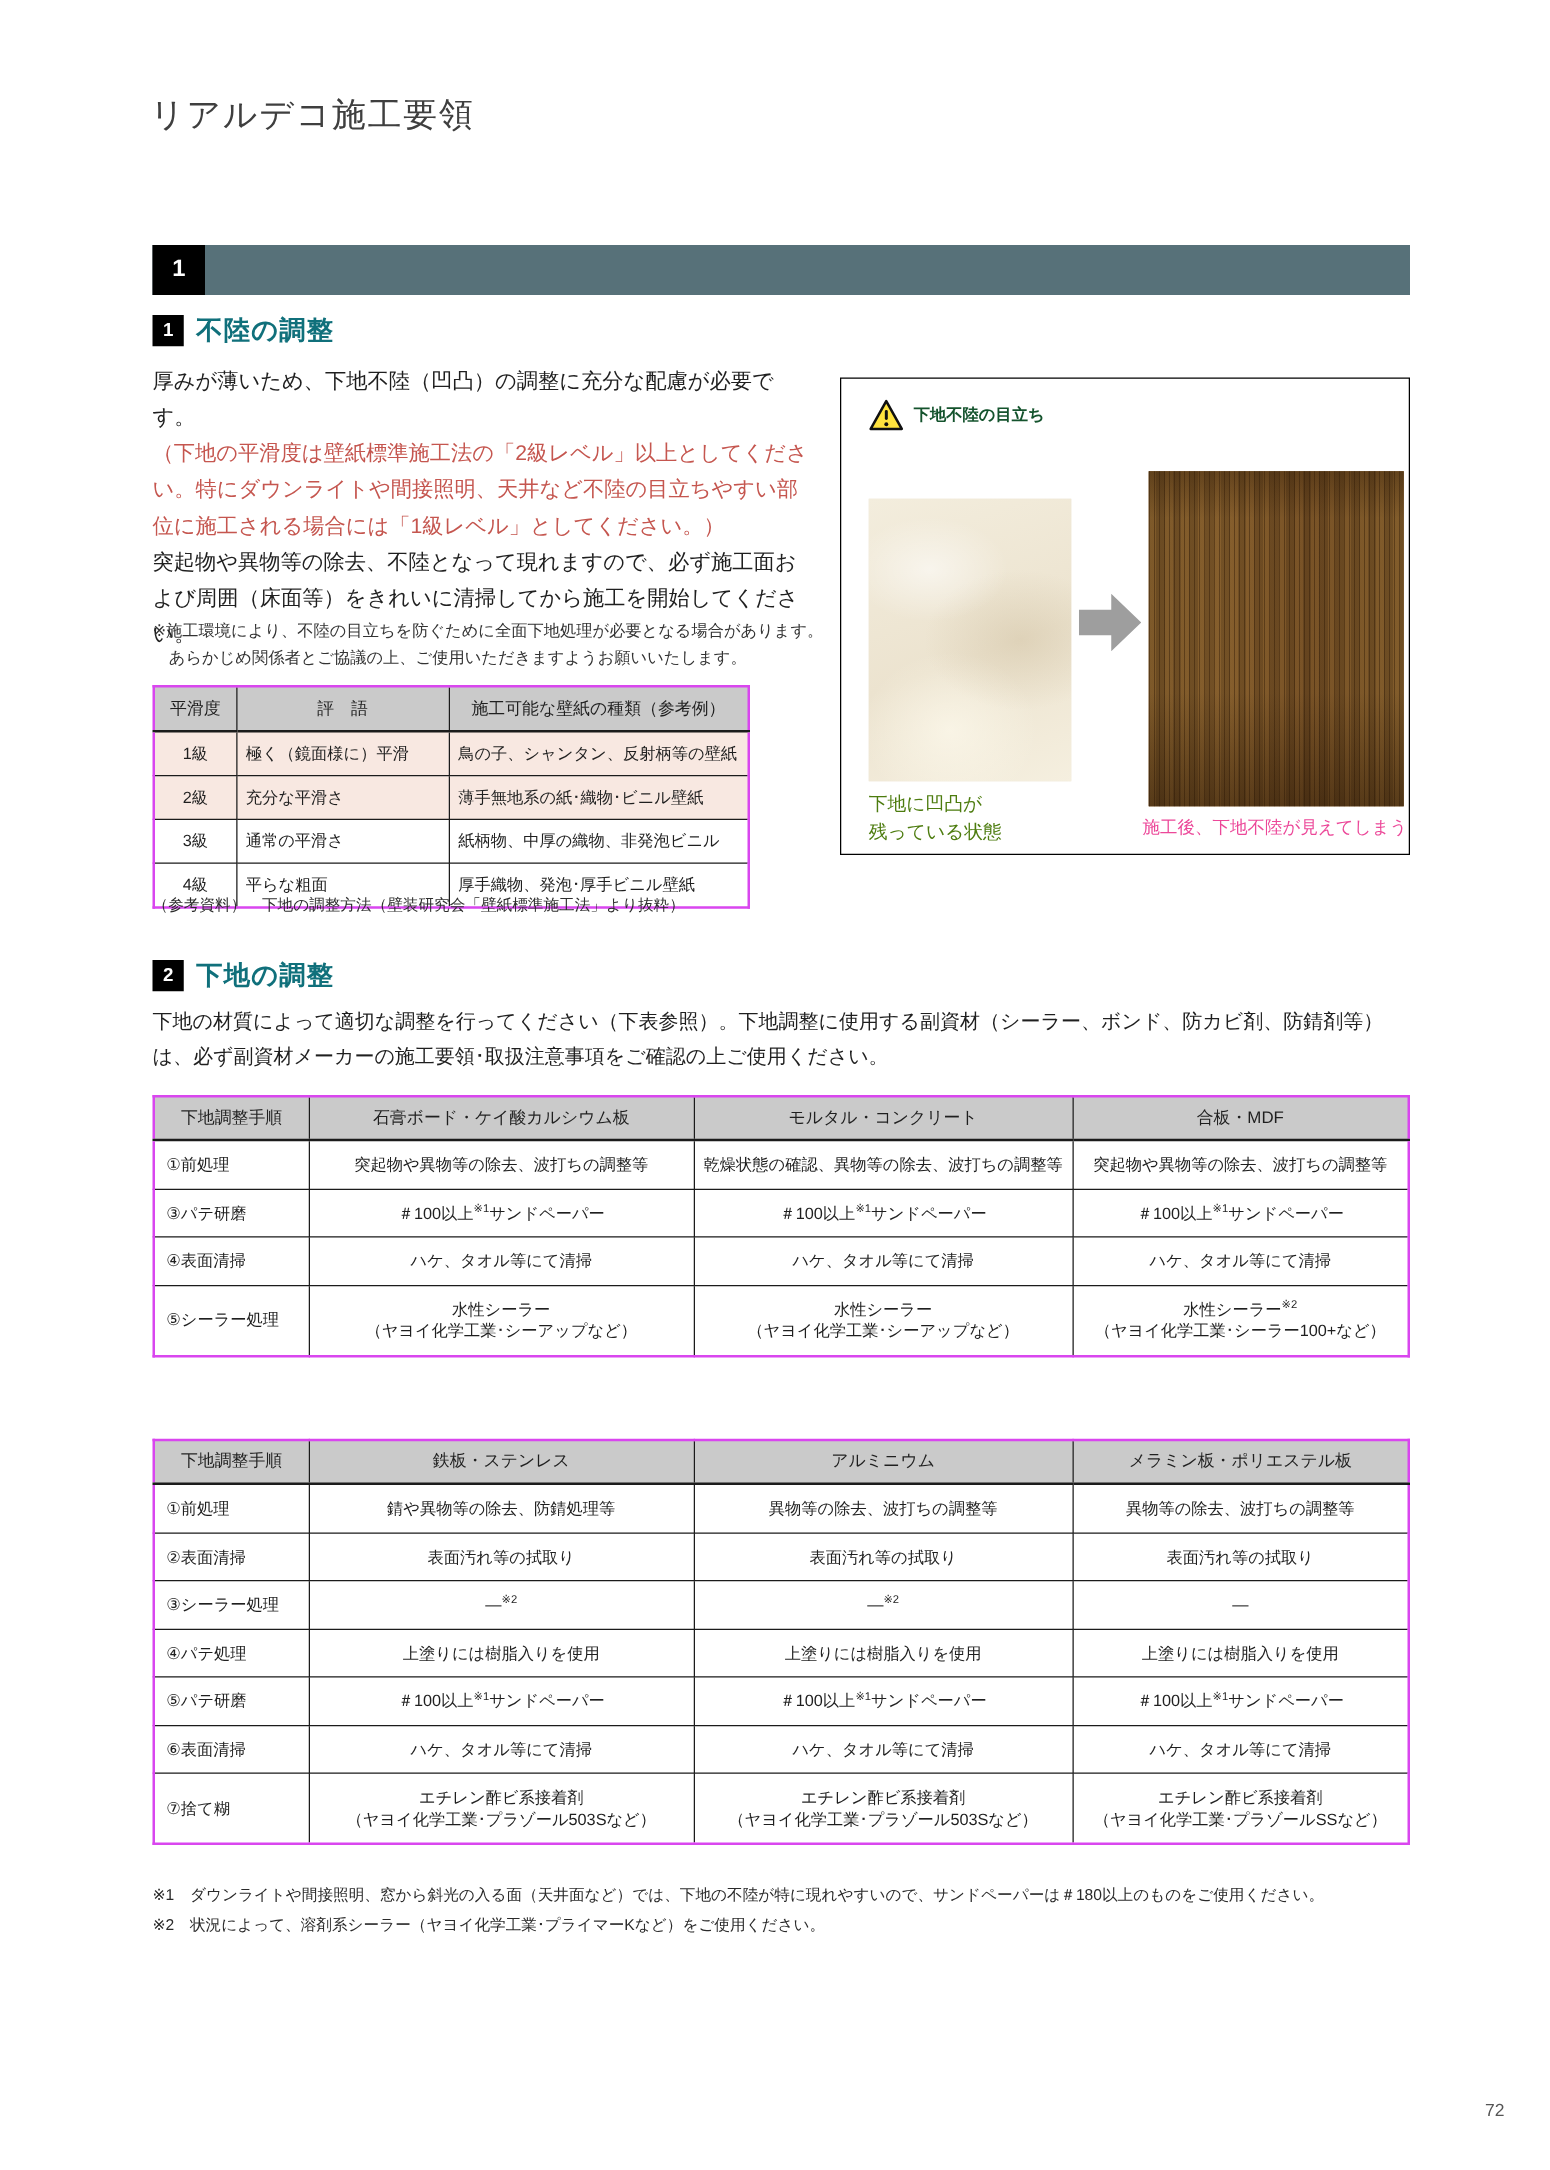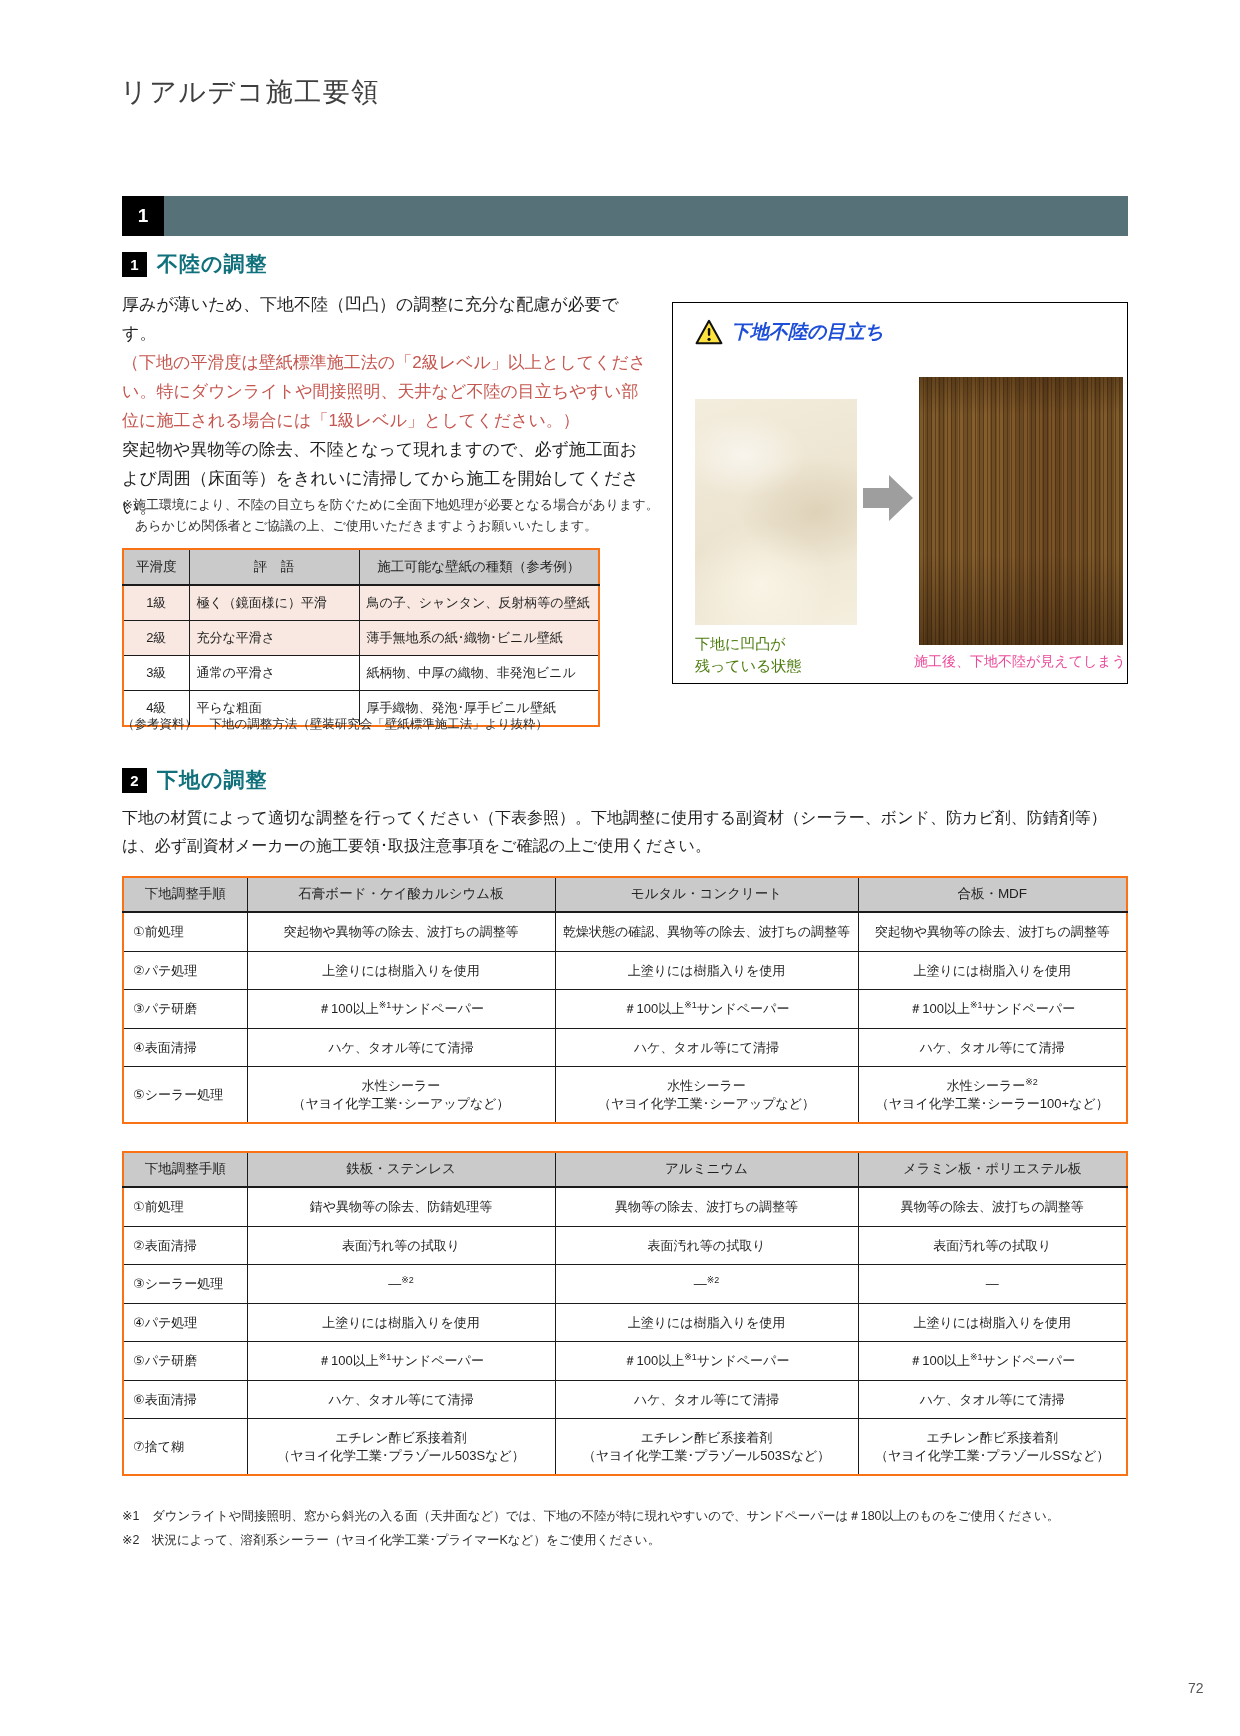--- a/index.html
+++ b/index.html
@@ -21,21 +21,21 @@
   .pblock{position:absolute;left:122px;top:290px;width:526px;font-size:17px;line-height:29px;}
   .pblock p{margin:0;}
   .red{color:var(--red,#c5564f);}
   .note{position:absolute;left:122px;top:478px;width:545px;font-size:13px;line-height:21px;color:#333;
         white-space:pre-line;margin-left:0;padding-left:13px;text-indent:-13px;margin-top:16px;}
   .para2{position:absolute;left:122px;top:804px;width:1010px;font-size:16px;line-height:28px;}
   
   table{border-collapse:collapse;position:absolute;table-layout:fixed;background:#fff;}
   th,td{border:1px solid #1b1b1b;vertical-align:middle;line-height:1.35;}
   th{background:var(--hdrgray,#cacaca);font-weight:400;border-bottom-width:2px;}
-  table{border:2px solid #f97316;}
+  table{border:2px solid #d946ef;}
   sup{font-size:9px;vertical-align:super;line-height:0;}
   
   .t-small{left:122px;top:548px;width:478px;}
   .t-small th{font-size:13.5px;height:30px;text-align:center;padding:2px 4px;}
   .t-small td{font-size:13px;height:30px;padding:2px 7px;}
   .t-small td:nth-child(1){text-align:center;padding:2px 2px;}
   .t-small tr.hl td{background:var(--pink,#f8e8e1);}
   .tableref{position:absolute;left:122px;top:716px;font-size:12.5px;color:#2e2e2e;}
   
   .t-big{width:1006px;}
@@ -43,21 +43,21 @@
   #tableB{left:122px;top:1151px;}
   .t-big th{font-size:13.5px;height:31px;text-align:center;padding:1px 4px;}
   .t-big td{font-size:13px;text-align:center;padding:10px 3px;}
   .t-big td:first-child{text-align:left;padding-left:9px;}
   .footnotes{position:absolute;left:122px;top:1504px;font-size:12.5px;line-height:24px;color:#2a2a2a;}
   .footnotes div{margin:0;}
   .pagenum{position:absolute;left:1188px;top:1680px;font-size:14px;color:#555;}
   
   .callout{position:absolute;left:672px;top:302px;width:456px;height:382px;border:1px solid #000;background:#fff;box-sizing:border-box;}
   .callout-head{position:absolute;left:22px;top:16px;display:flex;align-items:center;gap:8px;}
-  .callout-head .ctitle{font-size:19px;font-weight:bold;color:#1d4ed8;font-style:italic;}
+  .callout-head .ctitle{font-size:13px;font-weight:bold;color:#14532d;}
   .warnicon{width:28px;height:26px;display:block;}
   .img-plaster{position:absolute;left:22px;top:96px;width:162px;height:226px;
     background:
       radial-gradient(ellipse 90px 60px at 30% 25%, rgba(255,255,255,0.55), rgba(255,255,255,0) 70%),
       radial-gradient(ellipse 110px 80px at 75% 50%, rgba(206,190,158,0.45), rgba(206,190,158,0) 70%),
       radial-gradient(ellipse 100px 90px at 40% 82%, rgba(255,252,240,0.6), rgba(255,252,240,0) 70%),
       linear-gradient(160deg,#f3eddd 0%,#ece3cf 55%,#f5efdf 100%);
     background-color:#efe8d6;}
   .img-wood{position:absolute;left:246px;top:74px;width:204px;height:268px;
     background:
@@ -176,26 +176,20 @@
         </tr>
       </thead>
       <tbody>
         <tr>
           <td>①前処理</td>
           <td>突起物や異物等の除去、波打ちの調整等</td>
           <td>乾燥状態の確認、異物等の除去、波打ちの調整等</td>
           <td>突起物や異物等の除去、波打ちの調整等</td>
         </tr>
         <tr>
-          <td>②パテ処理</td>
-          <td>上塗りには樹脂入りを使用</td>
-          <td>上塗りには樹脂入りを使用</td>
-          <td>上塗りには樹脂入りを使用</td>
-        </tr>
-        <tr>
           <td>③パテ研磨</td>
           <td>＃100以上<sup>※1</sup>サンドペーパー</td>
           <td>＃100以上<sup>※1</sup>サンドペーパー</td>
           <td>＃100以上<sup>※1</sup>サンドペーパー</td>
         </tr>
         <tr>
           <td>④表面清掃</td>
           <td>ハケ、タオル等にて清掃</td>
           <td>ハケ、タオル等にて清掃</td>
           <td>ハケ、タオル等にて清掃</td>

